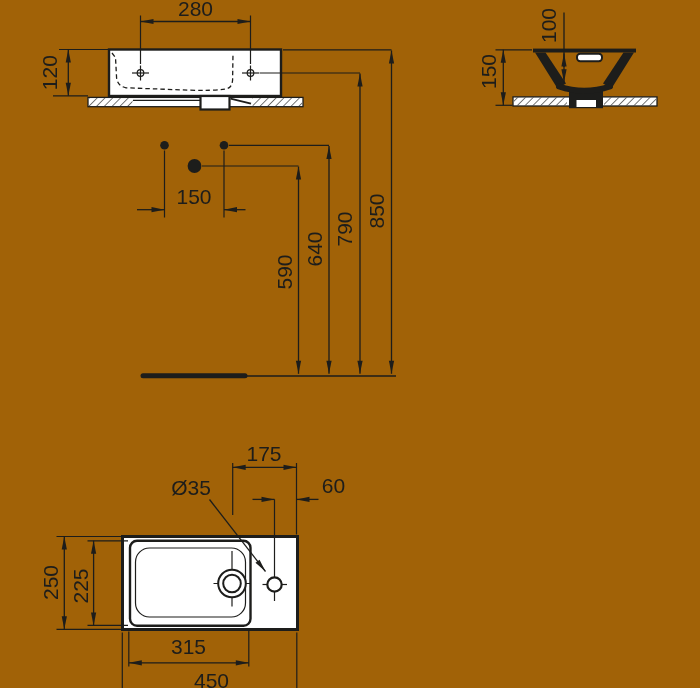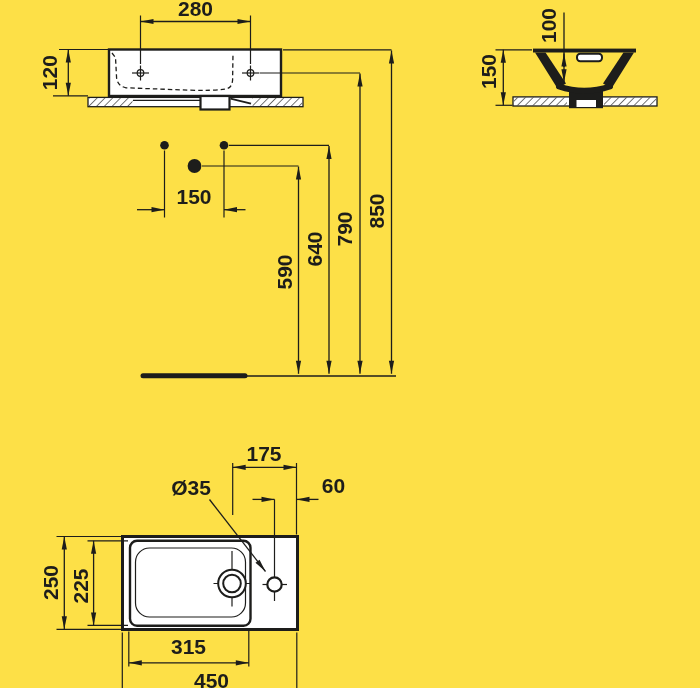--- a/index.html
+++ b/index.html
@@ -1,17 +1,17 @@
 <!DOCTYPE html>
 <html><head>
 <meta charset="utf-8">
 <style>
   html,body{margin:0;padding:0;background:#ffffff;}
-  .page{position:relative;width:700px;height:688px;background:#fde047;overflow:hidden;
-        font-family:"Liberation Sans",sans-serif;font-weight:bold;}
+  .page{position:relative;width:700px;height:688px;background:#a16207;overflow:hidden;
+        font-family:"Liberation Sans",sans-serif;}
   svg{position:absolute;left:0;top:0;}
   text{font-family:"Liberation Sans",sans-serif;font-size:21px;fill:#1d1d1b;}
 </style>
 </head>
 <body>
 
 <div class="page">
 <svg width="700" height="700" viewBox="0 0 700 700">
   <defs>
     <marker id="aE" markerUnits="userSpaceOnUse" markerWidth="14" markerHeight="7" refX="13.5" refY="3.5" orient="auto">

